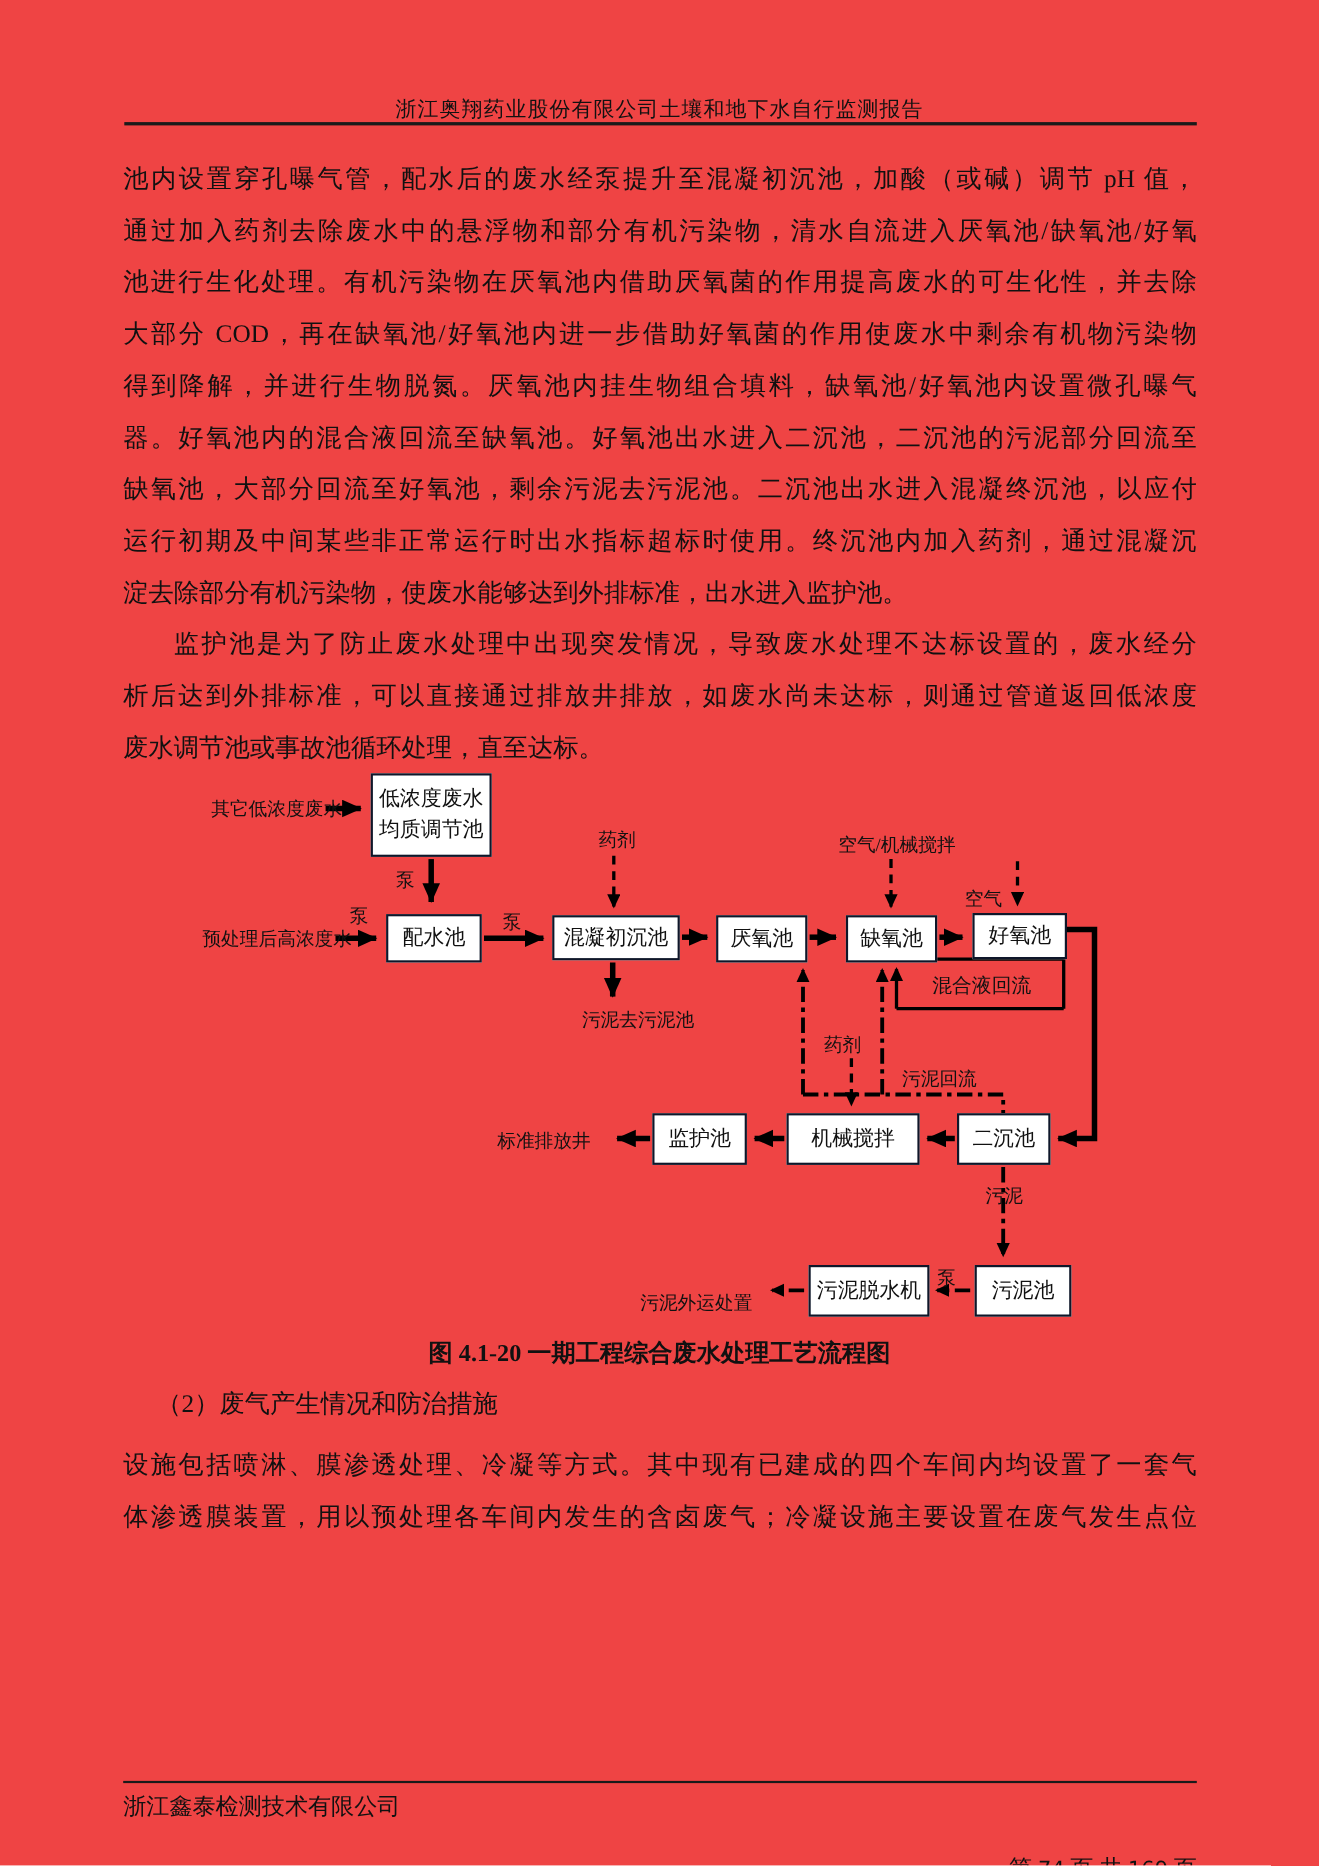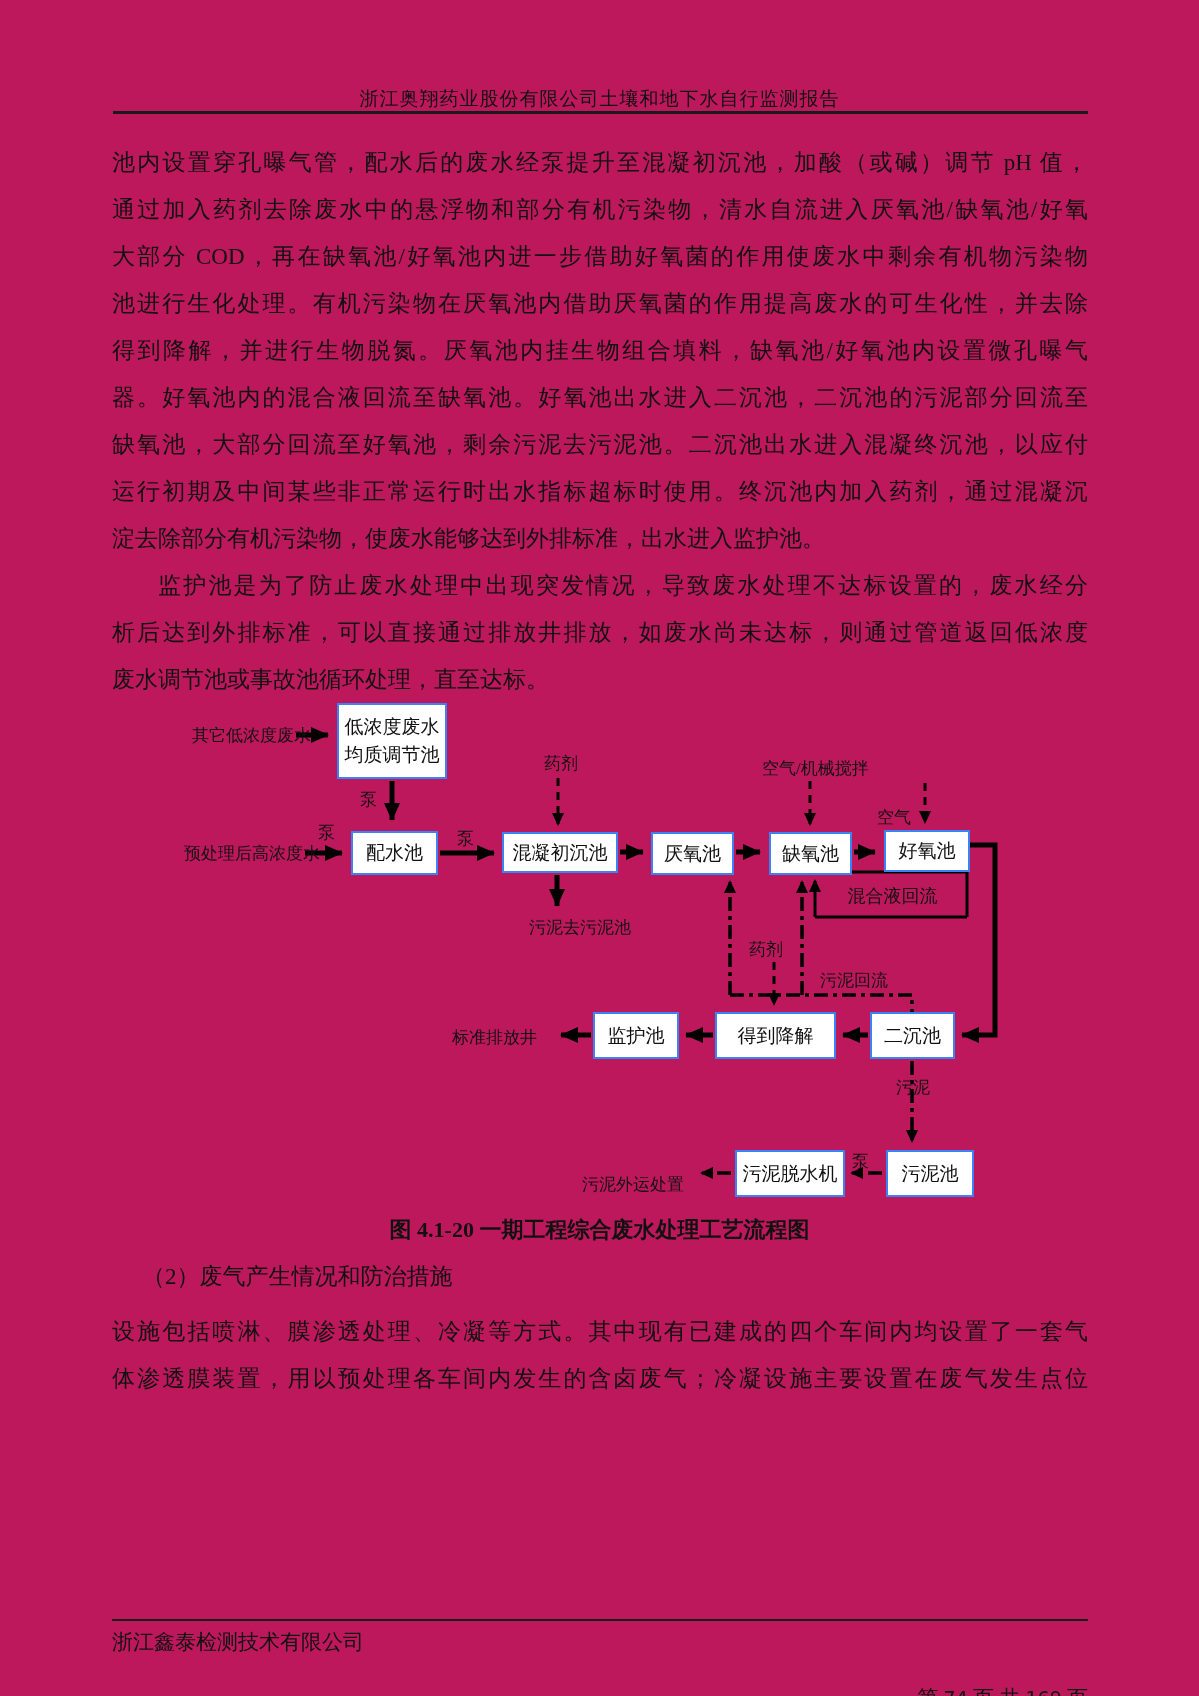--- a/index.html
+++ b/index.html
@@ -1,35 +1,35 @@
 <!DOCTYPE html>
 <html><head>
 <meta charset="utf-8">
 <style>
   html,body{margin:0;padding:0;background:#ffffff;}
   .page{
-    position:relative;width:1199px;height:1696px;background:#be185d;overflow:hidden;
+    position:relative;width:1199px;height:1696px;background:#ef4444;overflow:hidden;
     font-family:"Liberation Serif","DejaVu Serif",serif;color:#111;
   }
   
   .hdr-title{position:absolute;top:86px;left:0;width:100%;text-align:center;
     font-size:19px;letter-spacing:1px;}
   .hdr-rule{position:absolute;top:111px;left:113px;width:975px;height:3px;background:#1a1a1a;}
   
   .textblock{position:absolute;left:112px;width:976px;font-size:23px;}
   .tb1{top:139px;}
   .tb3{top:1308px;}
   .tline{height:47px;line-height:47px;white-space:nowrap;
     text-align:justify;text-align-last:justify;}
   .tline.lastline{text-align:left;text-align-last:left;}
   .tline.ind{text-indent:46px;}
   
   .fig{position:absolute;left:0;top:690px;width:1199px;height:520px;}
   .fig svg{position:absolute;left:0;top:0;}
-  .fbox{position:absolute;border:2px solid #3b82f6;background:#fff;box-sizing:border-box;
+  .fbox{position:absolute;border:2px solid #0f172a;background:#fff;box-sizing:border-box;
     display:flex;align-items:center;justify-content:center;flex-direction:column;
     font-size:19px;line-height:1.45;text-align:center;}
   .flabel{position:absolute;font-size:17px;line-height:1.2;white-space:nowrap;}
   .mixlabel{position:absolute;font-size:18px;text-align:center;white-space:nowrap;}
   .caption{position:absolute;top:1215px;left:0;width:100%;text-align:center;
     font-weight:bold;font-size:22px;}
   .sec-heading{position:absolute;top:1261px;left:112px;width:976px;font-size:23px;padding-left:30px;box-sizing:border-box;}
   
   .ftr-rule{position:absolute;top:1619px;left:112px;width:976px;height:2px;background:#1a1a1a;}
   .ftr-left{position:absolute;top:1628px;left:112px;font-size:21px;}
@@ -40,22 +40,22 @@
 <body>
 
 <div class="page">
 
   <div class="hdr-title">浙江奥翔药业股份有限公司土壤和地下水自行监测报告</div>
   <div class="hdr-rule"></div>
 
   <div class="textblock tb1">
     <div class="tline">池内设置穿孔曝气管，配水后的废水经泵提升至混凝初沉池，加酸（或碱）调节 pH 值，</div>
     <div class="tline">通过加入药剂去除废水中的悬浮物和部分有机污染物，清水自流进入厌氧池/缺氧池/好氧</div>
+    <div class="tline">池进行生化处理。有机污染物在厌氧池内借助厌氧菌的作用提高废水的可生化性，并去除</div>
     <div class="tline">大部分 COD，再在缺氧池/好氧池内进一步借助好氧菌的作用使废水中剩余有机物污染物</div>
-    <div class="tline">池进行生化处理。有机污染物在厌氧池内借助厌氧菌的作用提高废水的可生化性，并去除</div>
     <div class="tline">得到降解，并进行生物脱氮。厌氧池内挂生物组合填料，缺氧池/好氧池内设置微孔曝气</div>
     <div class="tline">器。好氧池内的混合液回流至缺氧池。好氧池出水进入二沉池，二沉池的污泥部分回流至</div>
     <div class="tline">缺氧池，大部分回流至好氧池，剩余污泥去污泥池。二沉池出水进入混凝终沉池，以应付</div>
     <div class="tline">运行初期及中间某些非正常运行时出水指标超标时使用。终沉池内加入药剂，通过混凝沉</div>
     <div class="tline lastline">淀去除部分有机污染物，使废水能够达到外排标准，出水进入监护池。</div>
     <div class="tline ind">监护池是为了防止废水处理中出现突发情况，导致废水处理不达标设置的，废水经分</div>
     <div class="tline">析后达到外排标准，可以直接通过排放井排放，如废水尚未达标，则通过管道返回低浓度</div>
     <div class="tline lastline">废水调节池或事故池循环处理，直至达标。</div>
   </div>
 
@@ -111,21 +111,21 @@
       <span>低浓度废水</span>
       <span>均质调节池</span>
     </div>
     <div class="fbox" style="left:351px;top:141px;width:87px;height:44px;">配水池</div>
     <div class="fbox" style="left:502px;top:142px;width:116px;height:41px;">混凝初沉池</div>
     <div class="fbox" style="left:651px;top:142px;width:83px;height:43px;">厌氧池</div>
     <div class="fbox" style="left:769px;top:142px;width:83px;height:43px;">缺氧池</div>
     <div class="fbox" style="left:884px;top:140px;width:86px;height:42px;">好氧池</div>
     <div class="mixlabel" style="left:820px;top:194px;width:145px;">混合液回流</div>
     <div class="fbox" style="left:593px;top:322px;width:86px;height:47px;">监护池</div>
-    <div class="fbox" style="left:715px;top:322px;width:121px;height:47px;">得到降解</div>
+    <div class="fbox" style="left:715px;top:322px;width:121px;height:47px;">机械搅拌</div>
     <div class="fbox" style="left:870px;top:322px;width:85px;height:47px;">二沉池</div>
     <div class="fbox" style="left:735px;top:460px;width:110px;height:47px;">污泥脱水机</div>
     <div class="fbox" style="left:886px;top:460px;width:88px;height:47px;">污泥池</div>
 
     <div class="flabel" style="left:192px;top:36px;">其它低浓度废水</div>
     <div class="flabel" style="left:184px;top:154px;">预处理后高浓度水</div>
     <div class="flabel" style="left:360px;top:100px;">泵</div>
     <div class="flabel" style="left:318px;top:133px;">泵</div>
     <div class="flabel" style="left:457px;top:139px;">泵</div>
     <div class="flabel" style="left:544px;top:64px;">药剂</div>

